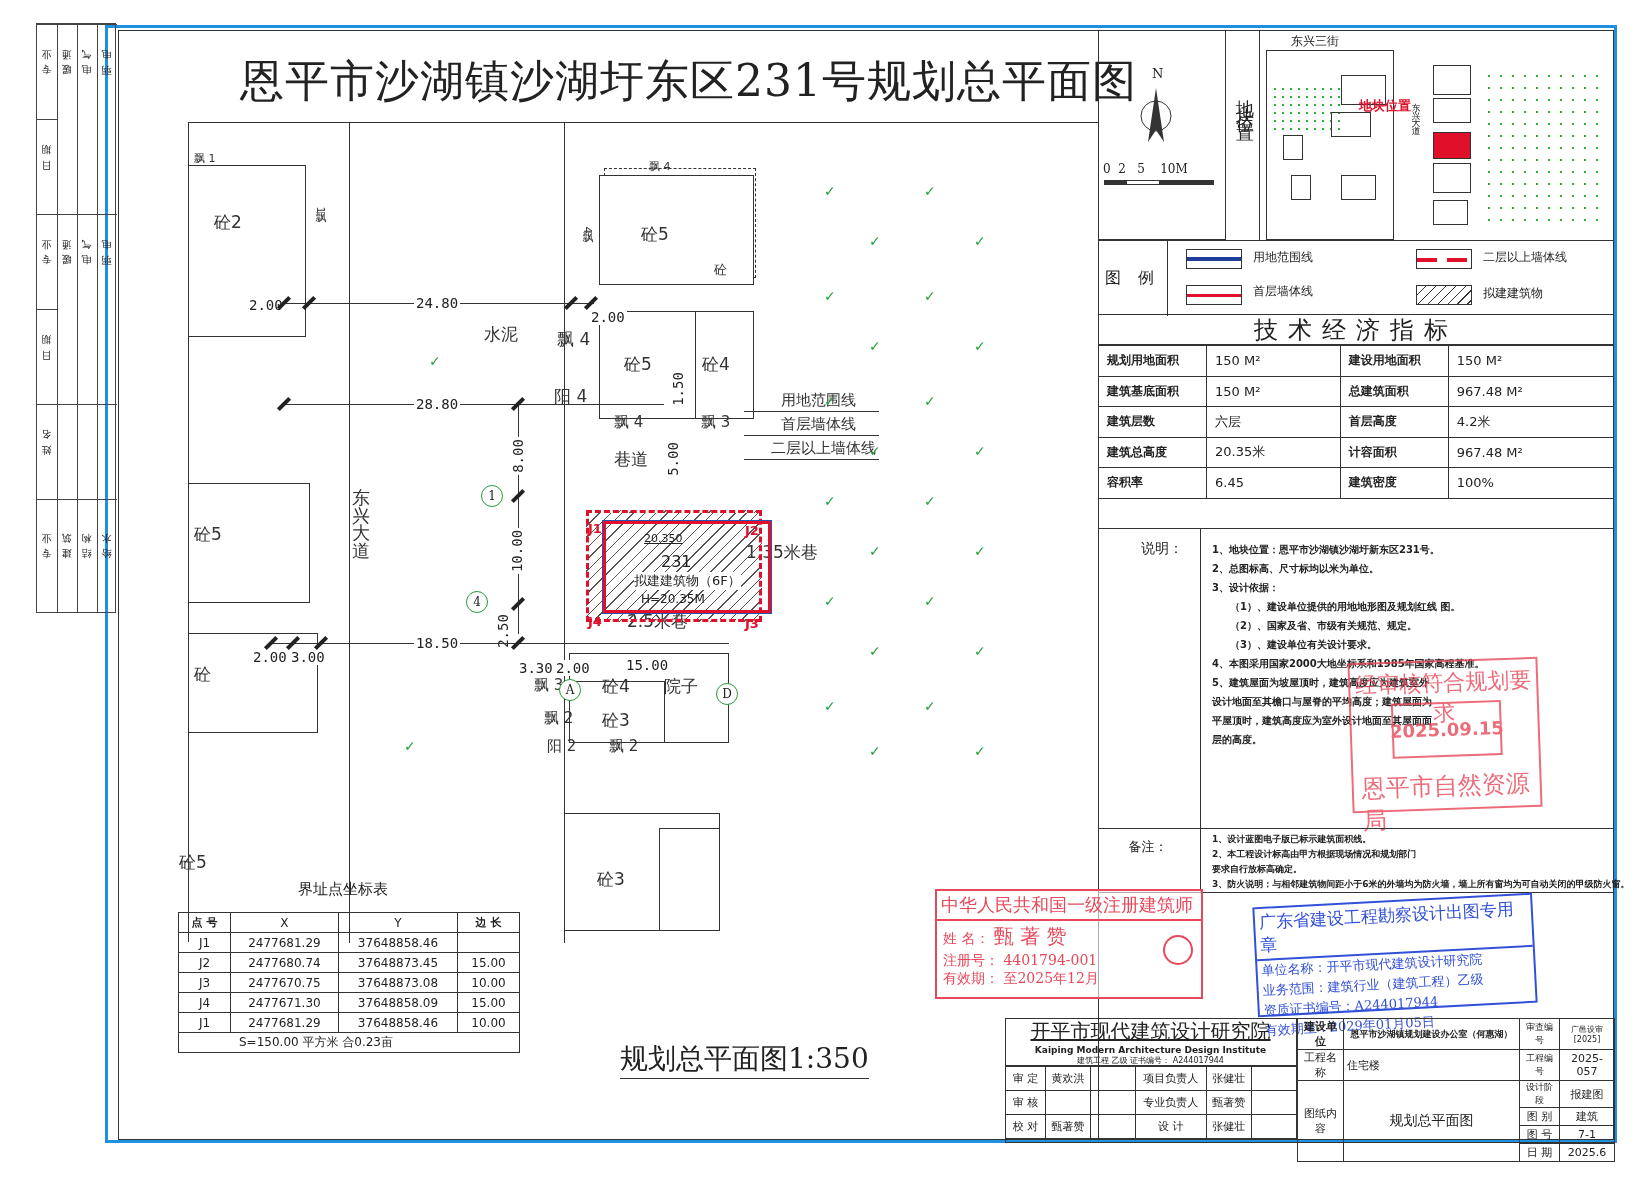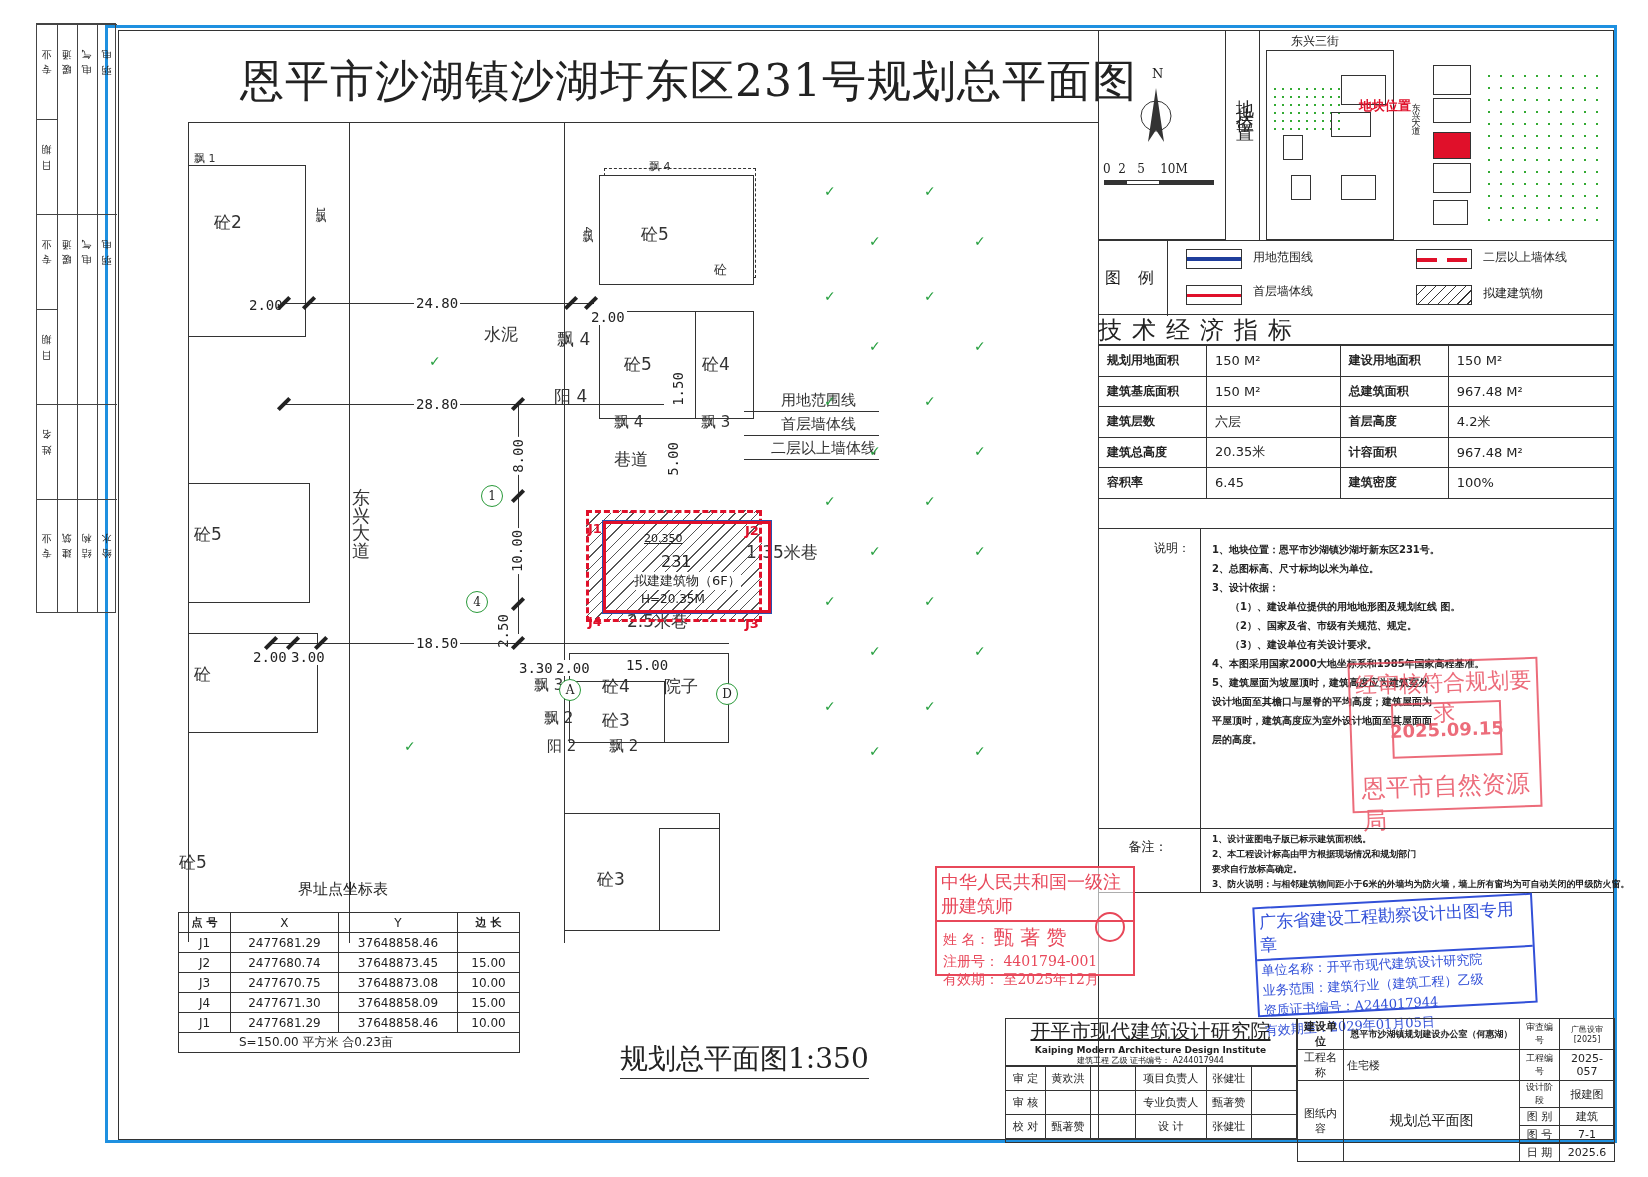--- a/index.html
+++ b/index.html
@@ -18,26 +18,26 @@
 .dim{position:absolute;font-family:"DejaVu Sans Mono","Liberation Mono",monospace;font-size:14px;color:#222;white-space:nowrap;background:#fff;padding:0 2px}
 .tick{position:absolute;width:4px;height:16px;background:#222;transform:rotate(45deg)}
 .grass{position:absolute;color:#27a040;font-size:14px}
 .circ{position:absolute;width:22px;height:22px;border:1.5px solid #2a9a3a;border-radius:50%;font-size:12px;display:flex;align-items:center;justify-content:center;background:#fff;font-family:"DejaVu Serif",serif}
 .proposed{left:586px;top:510px;width:176px;height:112px;border:3px dashed #e0102a;background:repeating-linear-gradient(135deg,transparent 0 7px,#555 7px 8px)}
 .proposed-inner{left:603px;top:521px;width:168px;height:92px;border:3px solid #e0102a;outline:1px solid #2a50b0}
 .jlabel{position:absolute;color:#e0102a;font-weight:bold;font-size:13px}
 .right-panel{left:1098px;top:30px;width:516px;height:1110px;border-left:1px solid #333}
 .northbox{left:1098px;top:30px;width:128px;height:210px;border-right:1px solid #333;border-bottom:1px solid #333}
 .legend{left:1098px;top:240px;width:516px;height:75px;border-top:1px solid #333;border-bottom:1px solid #333}
-.tech-title{left:1098px;top:315px;width:516px;height:30px;border-bottom:1px solid #333;font-size:24px;letter-spacing:10px;line-height:30px}
+.tech-title{left:1098px;top:315px;width:516px;height:30px;border-bottom:1px solid #333;font-size:24px;letter-spacing:10px;text-align:center;line-height:30px}
 table.tech{position:absolute;left:1098px;top:345px;width:516px;border-collapse:collapse;font-size:13px}
 table.tech td{border:1px solid #333;height:30.5px;padding:0 8px}
 table.tech td.k{font-weight:bold;width:108px;font-size:12px}
 .notes{left:1098px;top:528px;width:516px;height:300px;border-top:1px solid #333}
-.notes-label{left:1154px;top:540px;width:100px;font-size:12px;text-align:left}
+.notes-label{left:1112px;top:540px;width:100px;font-size:14px;text-align:center}
 .notes-body{left:1212px;top:540px;width:400px;font-size:10px;font-weight:bold;line-height:19px}
 .remarks{left:1098px;top:828px;width:516px;height:65px;border-top:1px solid #333;border-bottom:1px solid #333}
 .stamp-red{border:2px solid #e8485a;color:#e8485a}
 .stamp-blue{border:2px solid #3250d8;color:#3250d8}
 table.coord{position:absolute;left:178px;top:912px;width:342px;border-collapse:collapse;font-size:12px}
 table.coord td{border:1px solid #333;height:20px;text-align:center}
 table.tb{position:absolute;border-collapse:collapse;font-size:11px}
 table.tb td{border:1px solid #333;text-align:center;height:24px;padding:0 3px}
 </style>
 </head>
@@ -366,21 +366,21 @@
 
 <div class="abs remarks"></div>
 <div class="abs" style="left:1098px;top:838px;width:100px;text-align:center;font-size:13px">备注：</div>
 <div class="abs" style="left:1212px;top:832px;width:400px;font-size:9px;font-weight:bold;line-height:15px">
   <div>1、设计蓝图电子版已标示建筑面积线。</div>
   <div>2、本工程设计标高由甲方根据现场情况和规划部门</div>
   <div>要求自行放标高确定。</div>
   <div style="white-space:nowrap">3、防火说明：与相邻建筑物间距小于6米的外墙均为防火墙，墙上所有窗均为可自动关闭的甲级防火窗。</div>
 </div>
 
-<div class="abs stamp-red" style="left:935px;top:866px;width:200px;height:110px;background:rgba(255,255,255,.6)">
+<div class="abs stamp-red" style="left:935px;top:889px;width:268px;height:110px;background:rgba(255,255,255,.6)">
   <div style="border-bottom:2px solid #e8485a;font-size:18px;padding:2px 4px;font-family:'DejaVu Serif',serif">中华人民共和国一级注册建筑师</div>
   <div style="font-size:14px;padding:2px 6px;font-family:'DejaVu Serif',serif"><span>姓  名：</span> <span style="font-size:20px">甄 著 赞</span></div>
   <div style="font-size:14px;padding:0 6px;font-family:'DejaVu Serif',serif"><span>注册号：</span> <span>4401794-001</span></div>
   <div style="font-size:14px;padding:0 6px;font-family:'DejaVu Serif',serif"><span>有效期：</span> <span>至2025年12月</span></div>
   <div class="abs" style="right:8px;top:44px;width:30px;height:30px;border:2px solid #e8485a;border-radius:50%"></div>
 </div>
 
 <div class="abs stamp-blue" style="left:1255px;top:900px;width:280px;height:110px;transform:rotate(-3deg);background:rgba(255,255,255,.55)">
   <div style="border-bottom:2px solid #3250d8;font-size:17px;padding:2px 4px;font-family:'DejaVu Serif',serif">广东省建设工程勘察设计出图专用章</div>
   <div style="font-size:13px;padding:1px 4px;font-family:'DejaVu Serif',serif">单位名称：开平市现代建筑设计研究院</div>

